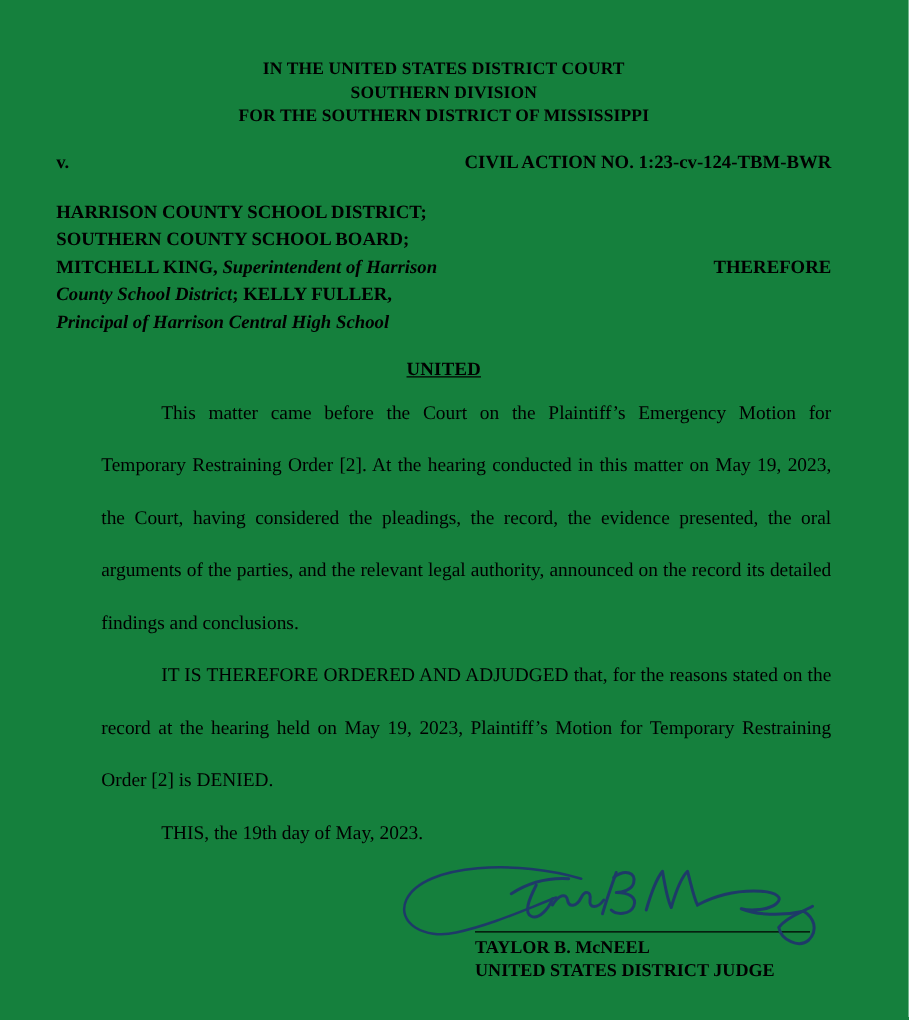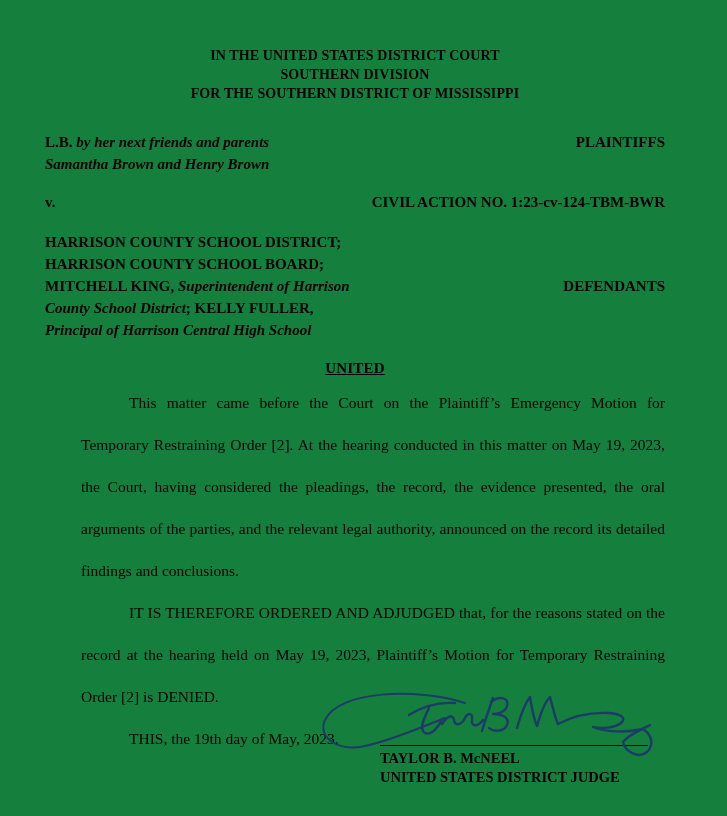--- a/index.html
+++ b/index.html
@@ -82,42 +82,35 @@
 
 <div class="page">
   <div class="content">
 
     <div class="court-header">
       <div>IN THE UNITED STATES DISTRICT COURT</div>
       <div>SOUTHERN DIVISION</div>
       <div>FOR THE SOUTHERN DISTRICT OF MISSISSIPPI</div>
     </div>
 
-    <div class="caption-row first">
-      <div>
-        <div><span>L.B.</span> <span class="ital">by her next friends and parents</span></div>
-        <div class="ital">Samantha Brown and Henry Brown</div>
-      </div>
-      <div>PLAINTIFFS</div>
-    </div>
 
     <div class="caption-row versus">
       <div>v.</div>
       <div>CIVIL ACTION NO. 1:23-cv-124-TBM-BWR</div>
     </div>
 
     <div class="caption-row defs">
       <div>
         <div>HARRISON COUNTY SCHOOL DISTRICT;</div>
-        <div>HARRISON COUNTY SCHOOL BOARD;</div>
+        <div>SOUTHERN COUNTY SCHOOL BOARD;</div>
         <div><span>MITCHELL KING,</span> <span class="ital">Superintendent of Harrison</span></div>
         <div><span class="ital">County School District</span><span>; KELLY FULLER,</span></div>
         <div class="ital">Principal of Harrison Central High School</div>
       </div>
-      <div>DEFENDANTS</div>
+      <div>THEREFORE</div>
     </div>
 
     <div class="order-heading"><span>UNITED</span></div>
 
     <div class="body-text">
       <p>This matter came before the Court on the Plaintiff’s Emergency Motion for Temporary Restraining Order [2]. At the hearing conducted in this matter on May 19, 2023, the Court, having considered the pleadings, the record, the evidence presented, the oral arguments of the parties, and the relevant legal authority, announced on the record its detailed findings and conclusions.</p>
       <p>IT IS THEREFORE ORDERED AND ADJUDGED that, for the reasons stated on the record at the hearing held on May 19, 2023, Plaintiff’s Motion for Temporary Restraining Order [2] is DENIED.</p>
       <p>THIS, the 19th day of May, 2023.</p>
     </div>
 

